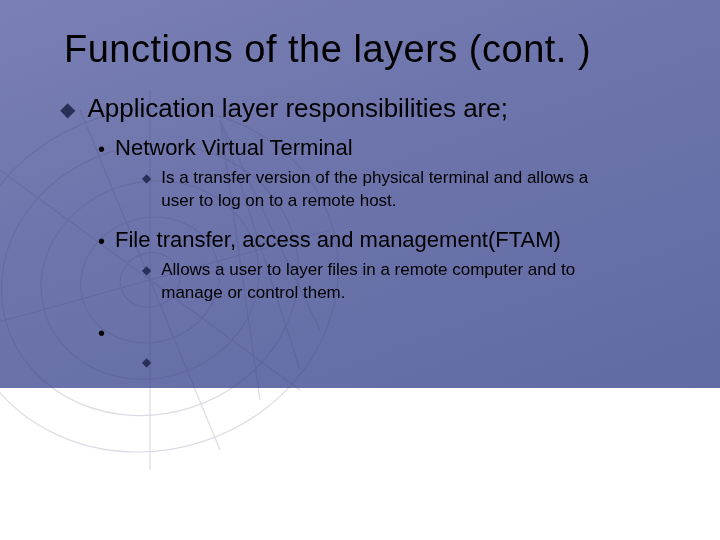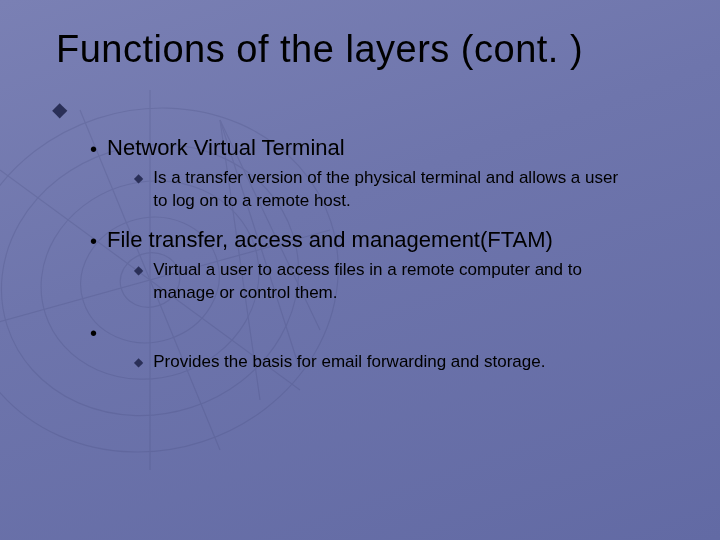--- a/index.html
+++ b/index.html
@@ -6,24 +6,25 @@
     margin: 0;
     padding: 0;
     width: 720px;
     height: 540px;
     overflow: hidden;
     font-family: Verdana, Geneva, sans-serif;
   }
   .slide {
     position: relative;
     width: 720px;
-    height: 540px;
+    height: 388px;
     background: linear-gradient(160deg, #7a80b4 0%, #6e75ac 40%, #626aa4 100%);
     color: #000;
     box-sizing: border-box;
+    padding-left: 8px;
   }
   .bg-dish {
     position: absolute;
     left: -40px;
     top: 20px;
     width: 520px;
     height: 520px;
     opacity: 0.18;
     pointer-events: none;
   }
@@ -106,42 +107,42 @@
       <line x1="260" y1="100" x2="300" y2="380"></line>
     </g>
   </svg>
 
   <div class="title">Functions of the layers (cont. )</div>
 
   <div class="content">
 
     <div class="lvl1">
       <span class="bullet">◆</span>
+      <span>Application layer responsibilities are;</span>
     </div>
 
     <div class="lvl2">
       <span class="dot">•</span>
       <span>Network Virtual Terminal</span>
     </div>
     <div class="lvl3">
       <span class="diamond">◆</span>
       <span>Is a transfer version of the physical terminal and allows a user to log on to a remote host.</span>
     </div>
 
     <div class="lvl2">
       <span class="dot">•</span>
       <span>File transfer, access and management(FTAM)</span>
     </div>
     <div class="lvl3">
       <span class="diamond">◆</span>
-      <span>Virtual a user to access files in a remote computer and to manage or control them.</span>
+      <span>Allows a user to layer files in a remote computer and to manage or control them.</span>
     </div>
 
     <div class="lvl2">
       <span class="dot">•</span>
     </div>
     <div class="lvl3">
       <span class="diamond">◆</span>
-      <span>Provides the basis for email forwarding and storage.</span>
     </div>
 
   </div>
 </div>
 
 </body></html>

